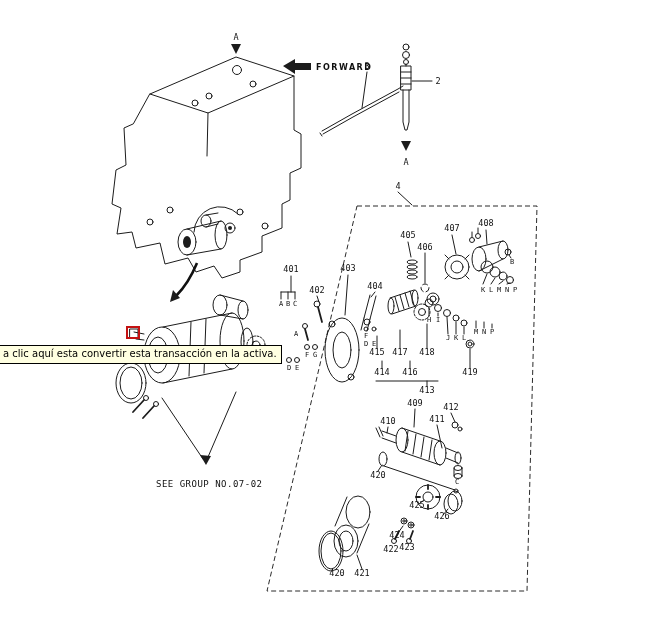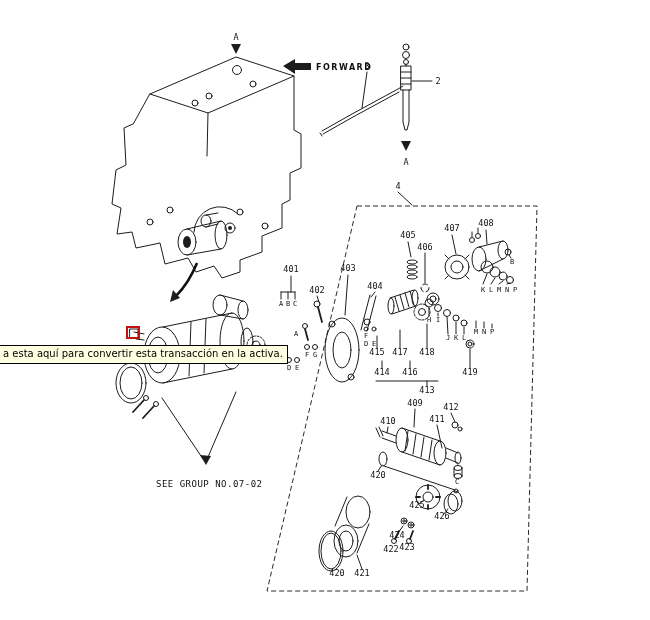--- a/index.html
+++ b/index.html
@@ -331,16 +331,16 @@
   <text class="ltr" x="491" y="292">L</text>
   <text class="ltr" x="499" y="292">M</text>
   <text class="ltr" x="507" y="292">N</text>
   <text class="ltr" x="515" y="292">P</text>
   <text class="ltr" x="457" y="484">C</text>
 </svg>
 
 <div class="hl"></div>
 
 <div class="tooltip">
-  <span>a esta aquí para convertir esta transacción en la activa.</span>
+  <span>a clic aquí esta convertir esta transacción en la activa.</span>
 </div>
 
 </div>
 
 </body></html>

